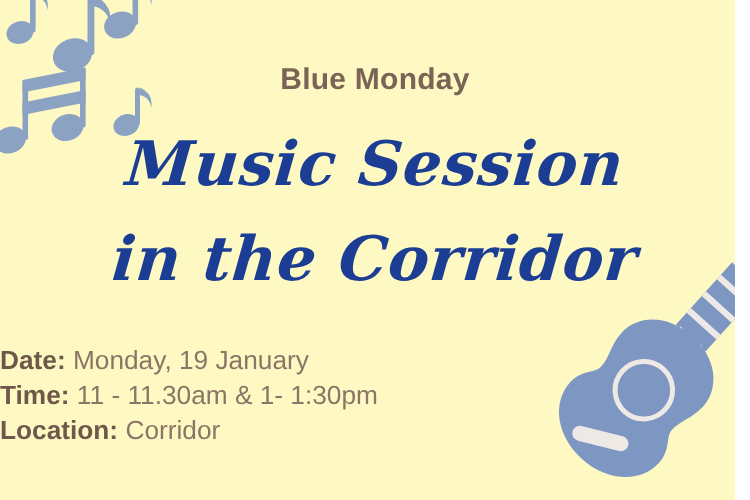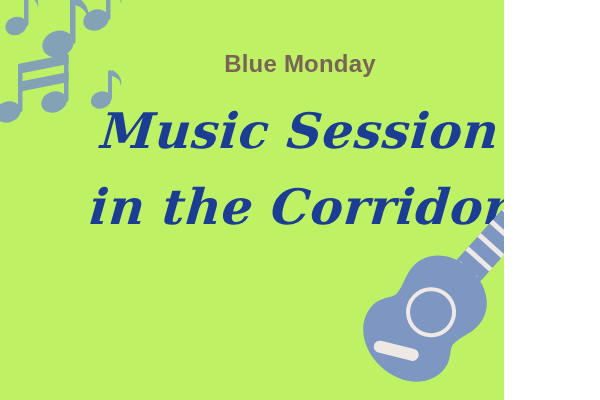--- a/index.html
+++ b/index.html
@@ -8,23 +8,23 @@
   }
   body {
     width: 600px;
     height: 400px;
     overflow: hidden;
     font-family: "Liberation Sans", sans-serif;
   }
 
   #poster {
     position: relative;
-    width: 504px;
+    width: 588px;
     height: 400px;
-    background: #bef264;
+    background: #fef9c3;
     overflow: hidden;
   }
 
   
   #notes {
     position: absolute;
     left: -6px;
     top: -8px;
     width: 150px;
     height: 150px;
@@ -133,20 +133,34 @@
         <rect x="18" y="0" width="4" height="30" rx="2"></rect>
         <path d="M22 0 q11 5 9 16 q-1 -8 -9 -10 z"></path>
       </g>
     </g>
   </svg>
 
   <div id="kicker">Blue Monday</div>
   <div id="script-line-1" class="script">Music Session</div>
   <div id="script-line-2" class="script">in the Corridor</div>
 
+  <div id="details">
+    <div class="detail-row">
+      <span class="detail-label">Date:</span>
+      <span class="detail-value">Monday, 19 January</span>
+    </div>
+    <div class="detail-row">
+      <span class="detail-label">Time:</span>
+      <span class="detail-value">11 - 11.30am &amp; 1- 1:30pm</span>
+    </div>
+    <div class="detail-row">
+      <span class="detail-label">Location:</span>
+      <span class="detail-value">Corridor</span>
+    </div>
+  </div>
 
   <svg id="guitar" viewBox="0 0 190 200">
     <g transform="rotate(42 95 120)">
 
       <rect x="79" y="-78" width="32" height="118" fill="#7D97C2"></rect>
       <g fill="#EFE9E5">
         <rect x="79" y="-68" width="32" height="5"></rect>
         <rect x="79" y="-50" width="32" height="5"></rect>
         <rect x="79" y="-32" width="32" height="5"></rect>
         <rect x="79" y="-14" width="32" height="5"></rect>

